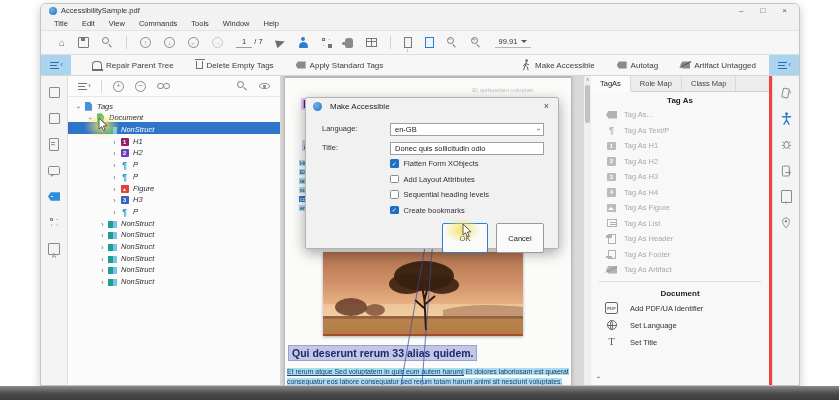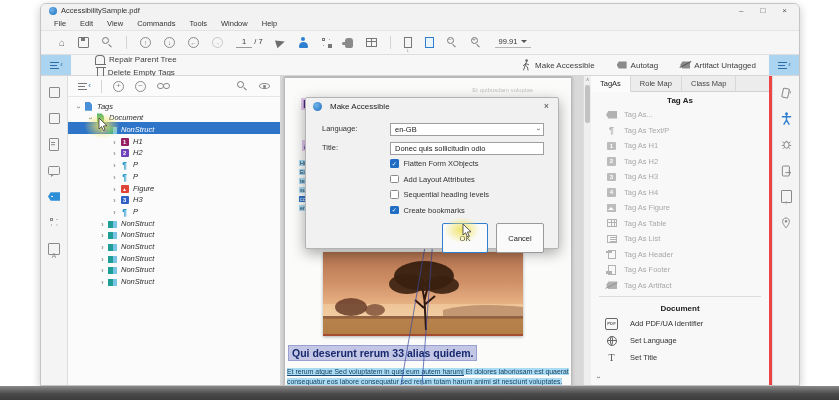--- a/index.html
+++ b/index.html
@@ -62,21 +62,21 @@
   .ic-fitpage{width:8.5px;height:10.5px;border:1.1px solid #777;box-sizing:border-box;text-align:center;}
   .ic-fitpage::before{content:"↓";font-size:6px;color:#777;line-height:8px;}
   .ic-page-blue{width:8.5px;height:10.5px;border:1.2px solid #2f7fd0;background:#eaf4fc;box-sizing:border-box;}
   .ic-menu{width:12px;height:9px;}
   .ic-menu i{position:absolute;left:0;width:9px;height:1.2px;background:#2d6da8;}
   .ic-menu i:nth-child(1){top:1px}.ic-menu i:nth-child(2){top:4px;width:7px}.ic-menu i:nth-child(3){top:7px}
   .ic-menu::after{content:"‹";position:absolute;right:-1px;top:-1px;font-size:8px;color:#2d6da8;}
   
   #actionbar{height:20px;background:#f7f7f7;border-bottom:1px solid #d6d6d6;display:flex;align-items:stretch;flex:0 0 auto;}
   .hamb{width:30px;background:#aad4ef;display:flex;align-items:center;justify-content:center;flex:0 0 auto;}
-  #ab-left{display:flex;align-items:center;gap:4px;padding-left:12px;flex-direction:column;}
+  #ab-left{display:flex;align-items:center;gap:4px;padding-left:12px;}
   #ab-right{display:flex;align-items:center;gap:4px;margin-left:auto;padding-right:4px;}
   .ab-btn{display:flex;align-items:center;gap:4px;font-size:8px;color:#3d3d3d;padding:0 9px;height:100%;}
   .ab-ico{color:#707070;display:inline-flex;}
   .ic-bell{width:8px;height:8px;border:1.1px solid #707070;border-radius:4px 4px 0 0;border-bottom:none;}
   .ic-bell::after{content:"";position:absolute;left:-1.5px;bottom:-1px;width:11px;height:1.1px;background:#707070;}
   .ic-trash{width:7px;height:8.5px;border:1.1px solid #707070;border-top:none;box-sizing:border-box;}
   .ic-trash::before{content:"";position:absolute;left:-2px;top:-1.6px;width:10px;height:1.1px;background:#707070;}
   .ic-tag{width:10px;height:7.5px;background:#8a8a8a;
     clip-path:polygon(0 50%,22% 4%,100% 4%,100% 96%,22% 96%);}
   .ic-tag-x{width:10px;height:7.5px;}
@@ -235,21 +235,21 @@
       <span class="app-ico"></span>
       <span>AccessibilitySample.pdf</span>
       <span id="win-ctls">
         <span>–</span>
         <span>□</span>
         <span>×</span>
       </span>
     </div>
 
     <div id="menubar">
-        <span class="menu-item">File</span>
+        <span class="menu-item">Title</span>
         <span class="menu-item">Edit</span>
         <span class="menu-item">View</span>
         <span class="menu-item">Commands</span>
         <span class="menu-item">Tools</span>
         <span class="menu-item">Window</span>
         <span class="menu-item">Help</span>
       </div>
 
     <div id="toolbar">
         <span class="glyph">⌂</span>
@@ -667,26 +667,20 @@
               <span>Tag As H4</span>
             </div>
             <div class="rp-item">
               <span class="gico">
                 <span class="g-fig"></span>
               </span>
               <span>Tag As Figure</span>
             </div>
             <div class="rp-item">
               <span class="gico">
-                <span class="g-table"></span>
-              </span>
-              <span>Tag As Table</span>
-            </div>
-            <div class="rp-item">
-              <span class="gico">
                 <span class="g-list"></span>
               </span>
               <span>Tag As List</span>
             </div>
             <div class="rp-item">
               <span class="gico">
                 <span class="g-hdr"></span>
               </span>
               <span>Tag As Header</span>
             </div>

